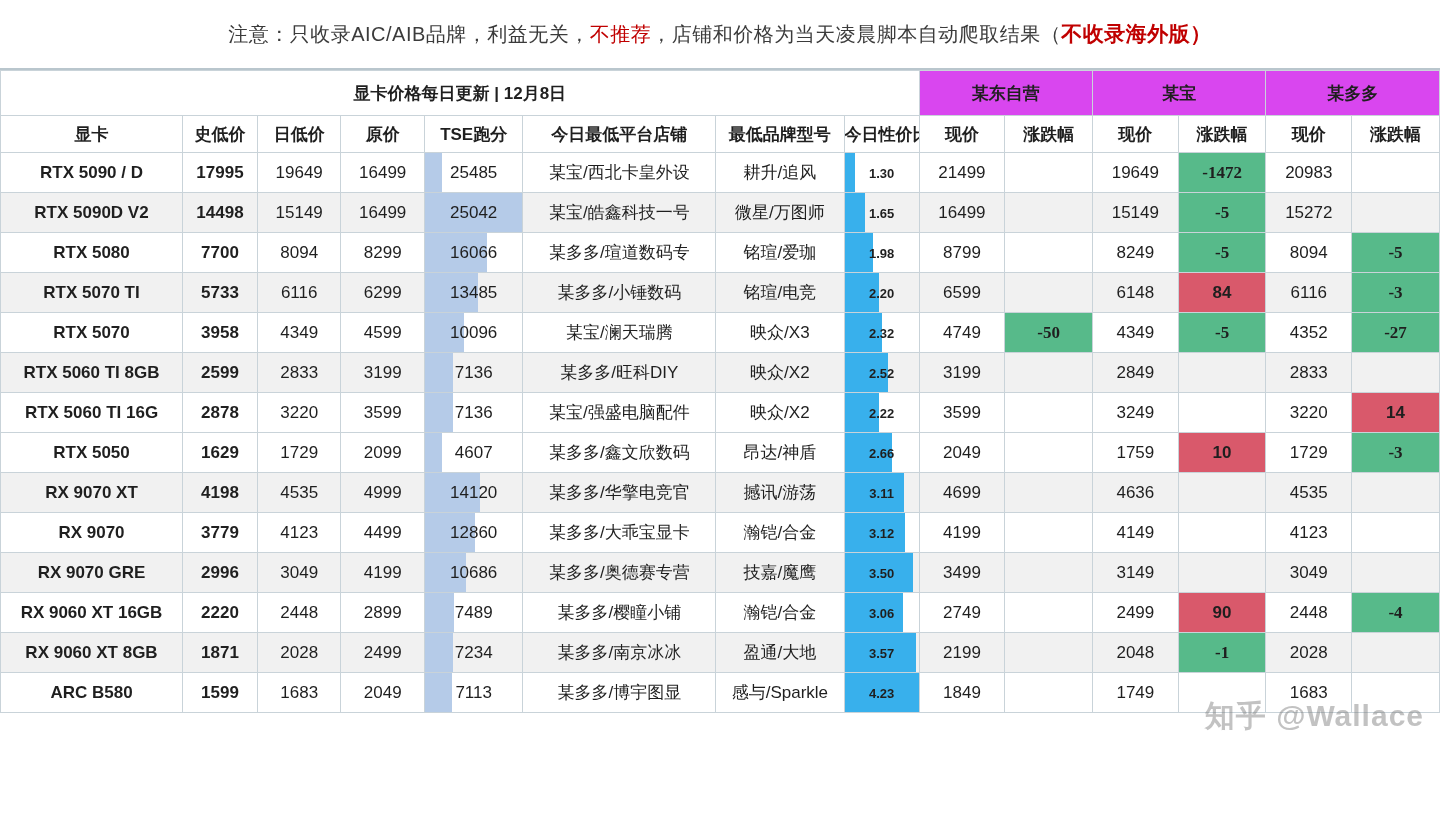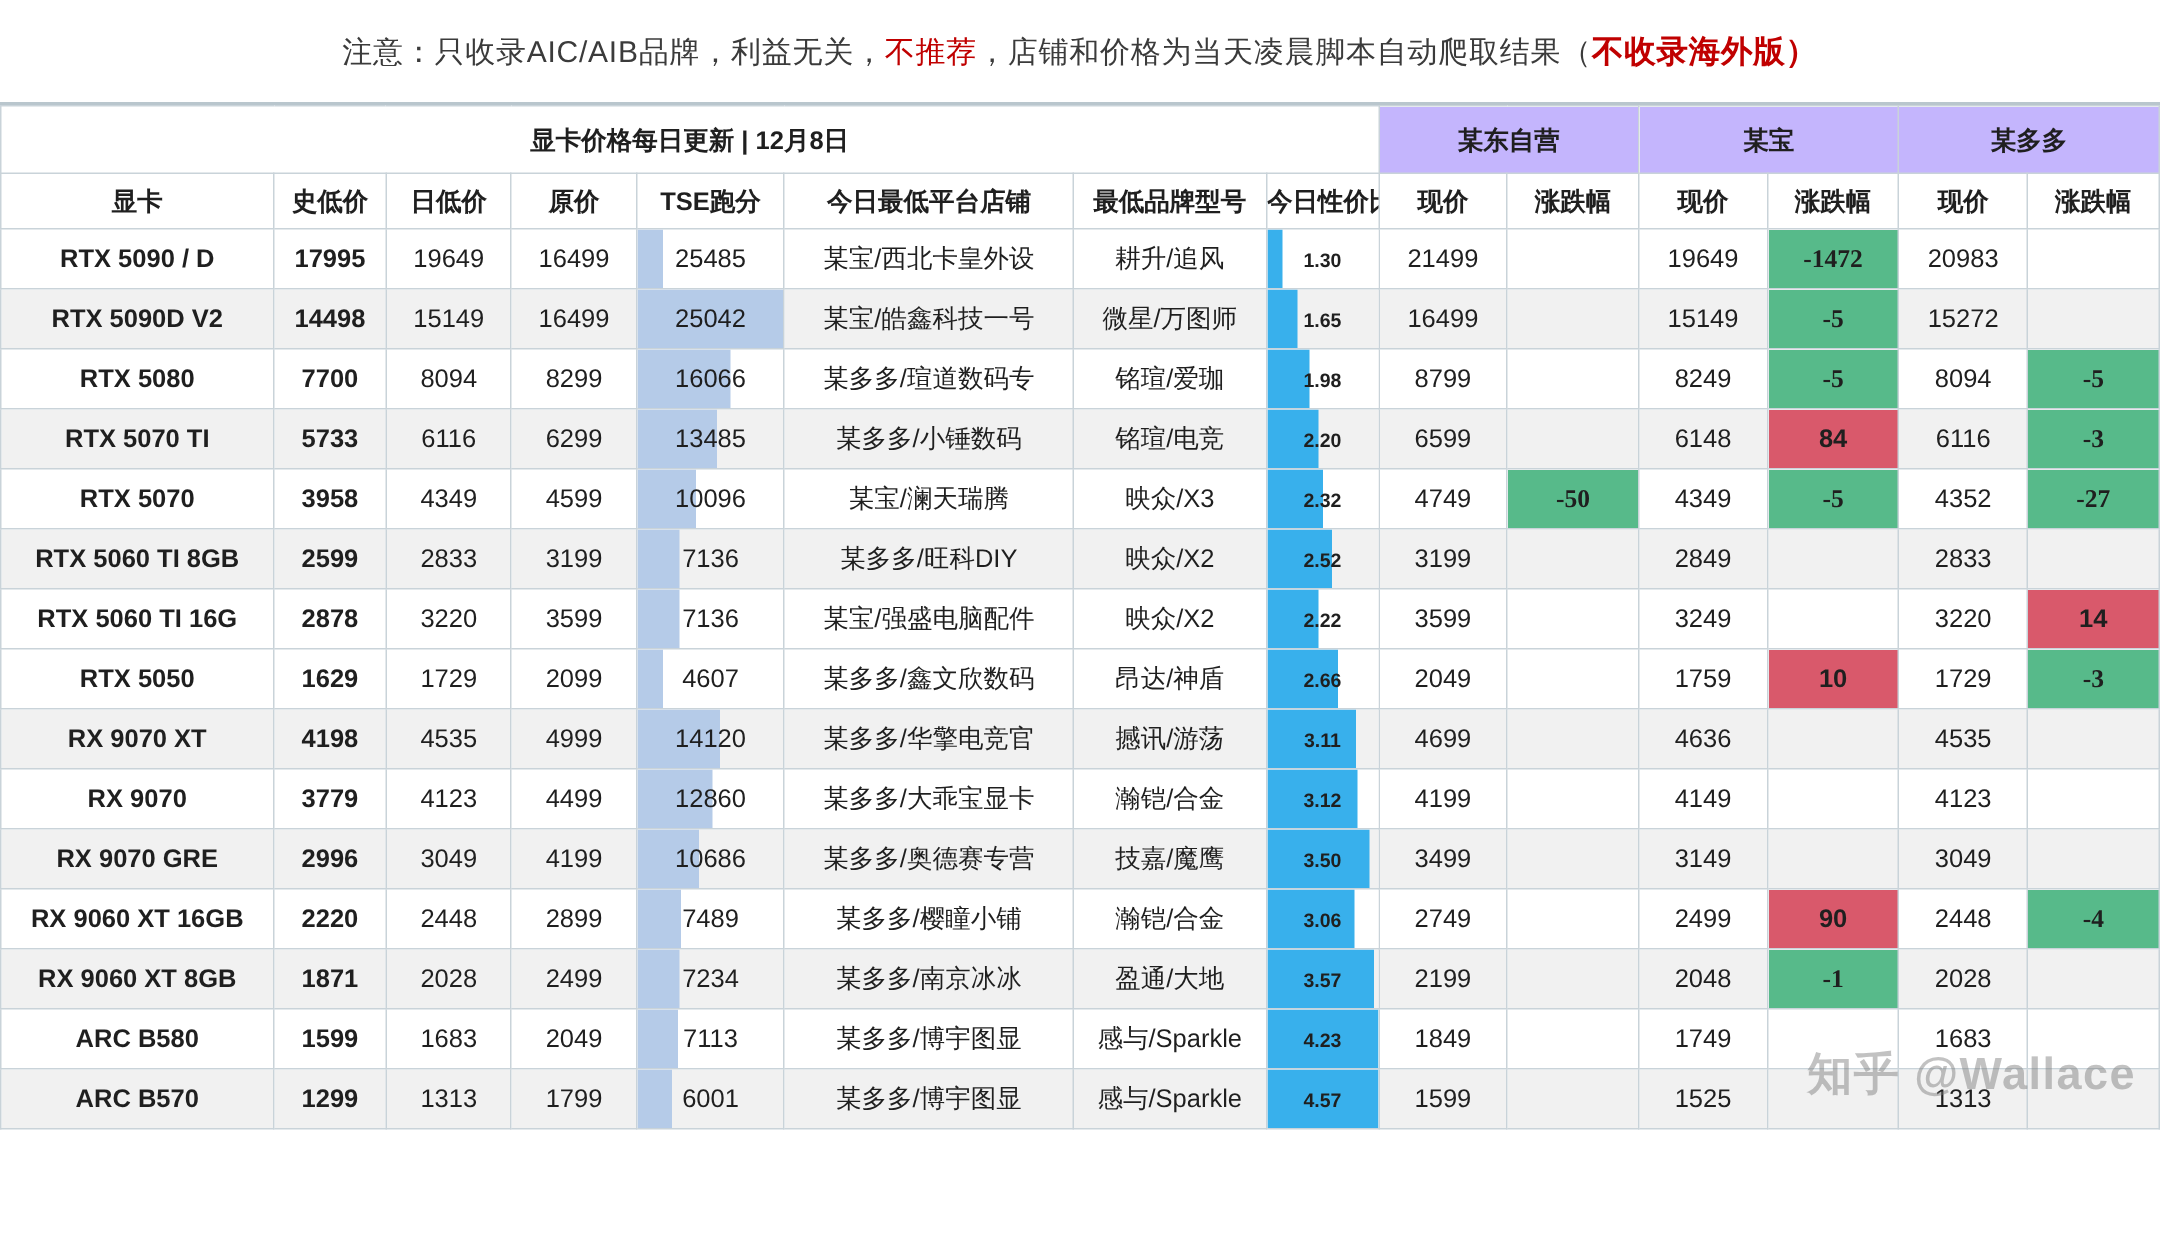--- a/index.html
+++ b/index.html
@@ -64,21 +64,21 @@
     height: 44px;
     font-size: 23px;
     font-weight: bold;
     color: #1f1f1f;
     background: #ffffff;
   }
   .shop-head {
     height: 44px;
     font-size: 22px;
     font-weight: bold;
-    background: #c4b5fd;
+    background: #d946ef;
   }
 
   
   .hdr {
     height: 36px;
     font-size: 15px;
     font-weight: bold;
     background: #ffffff;
   }
 
@@ -455,33 +455,17 @@
           <td class="shoptext">某多多/博宇图显</td>
           <td class="brandmodel">感与/Sparkle</td>
           <td class="perfcell"><div class="bar" style="width:100%"></div><span class="val">4.23</span></td>
           <td class="num">1849</td>
           <td class="num"></td>
           <td class="num">1749</td>
           <td class="num"></td>
           <td class="num">1683</td>
           <td class="num"></td>
         </tr>
-        <tr class="data alt">
-          <td class="gpu-name gpu-intel">ARC B570</td>
-          <td class="lowprice">1299</td>
-          <td class="num">1313</td>
-          <td class="num">1799</td>
-          <td class="barcell"><div class="bar" style="width:24%"></div><span class="val">6001</span></td>
-          <td class="shoptext">某多多/博宇图显</td>
-          <td class="brandmodel">感与/Sparkle</td>
-          <td class="perfcell"><div class="bar" style="width:100%"></div><span class="val">4.57</span></td>
-          <td class="num">1599</td>
-          <td class="num"></td>
-          <td class="num">1525</td>
-          <td class="num"></td>
-          <td class="num">1313</td>
-          <td class="num"></td>
-        </tr>
       </tbody>
   </table>
 
   <div class="watermark">知乎 @Wallace</div>
 </div>
 
 </body></html>

